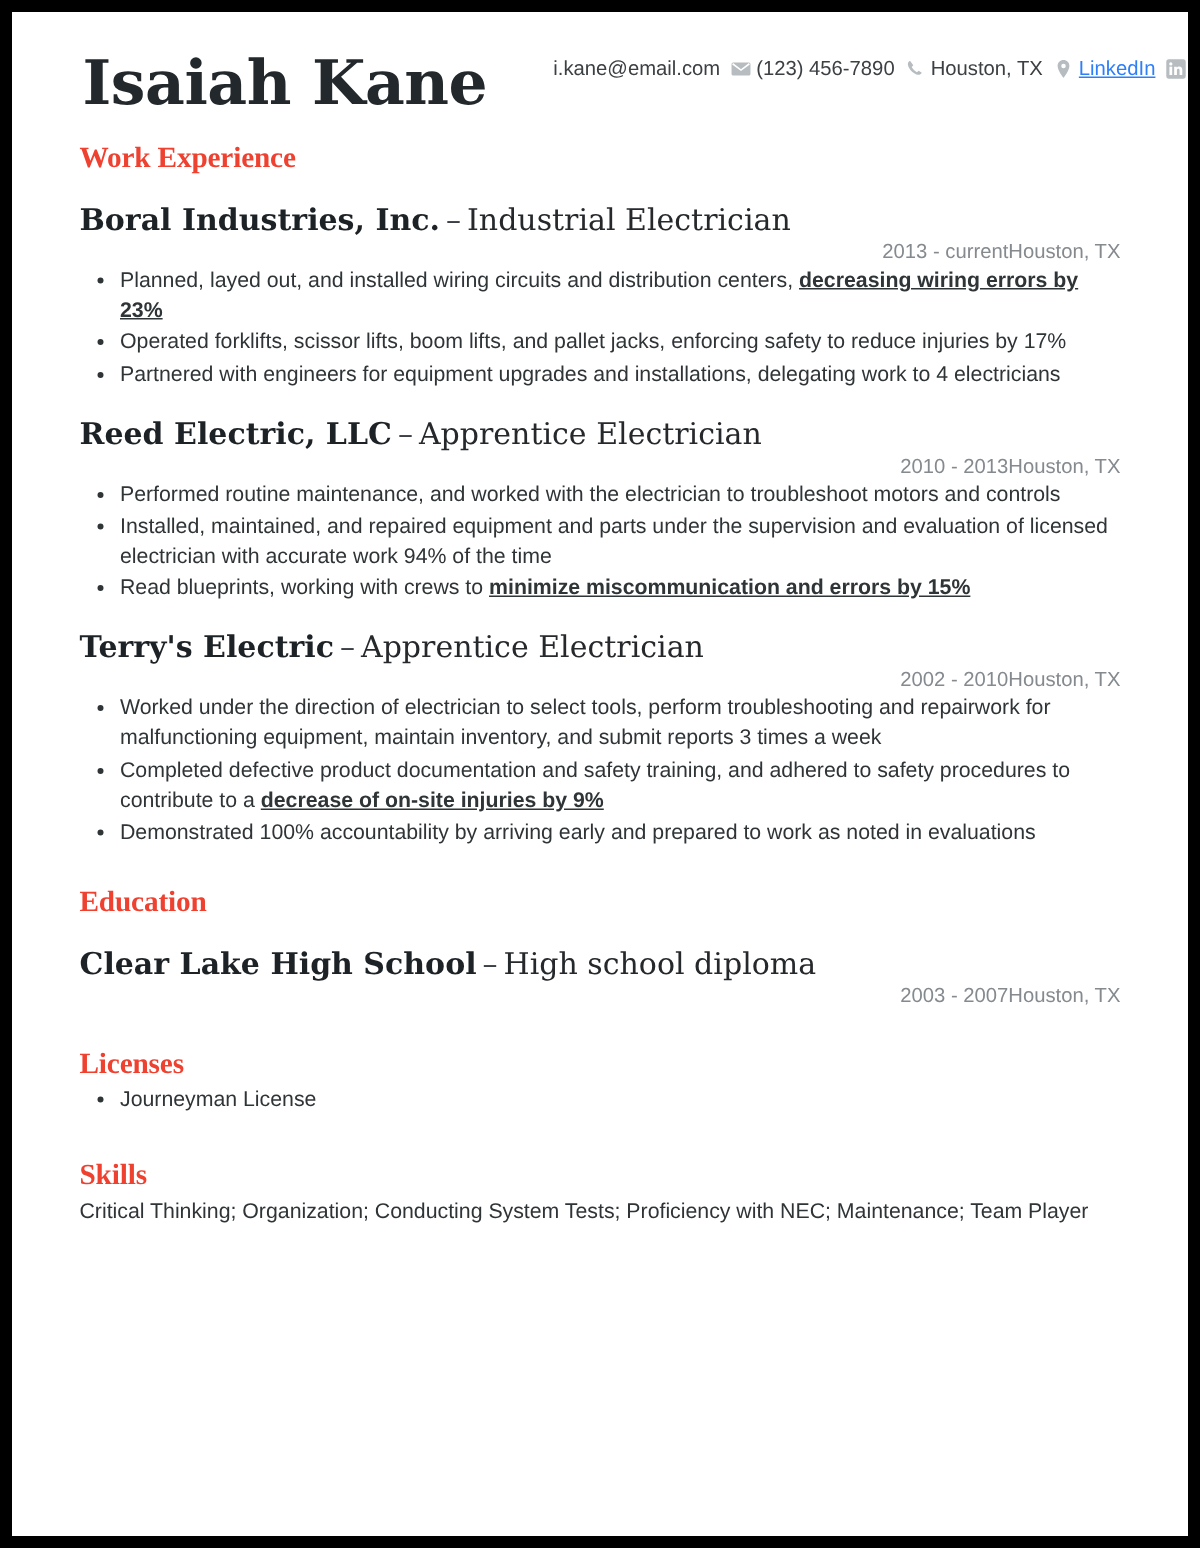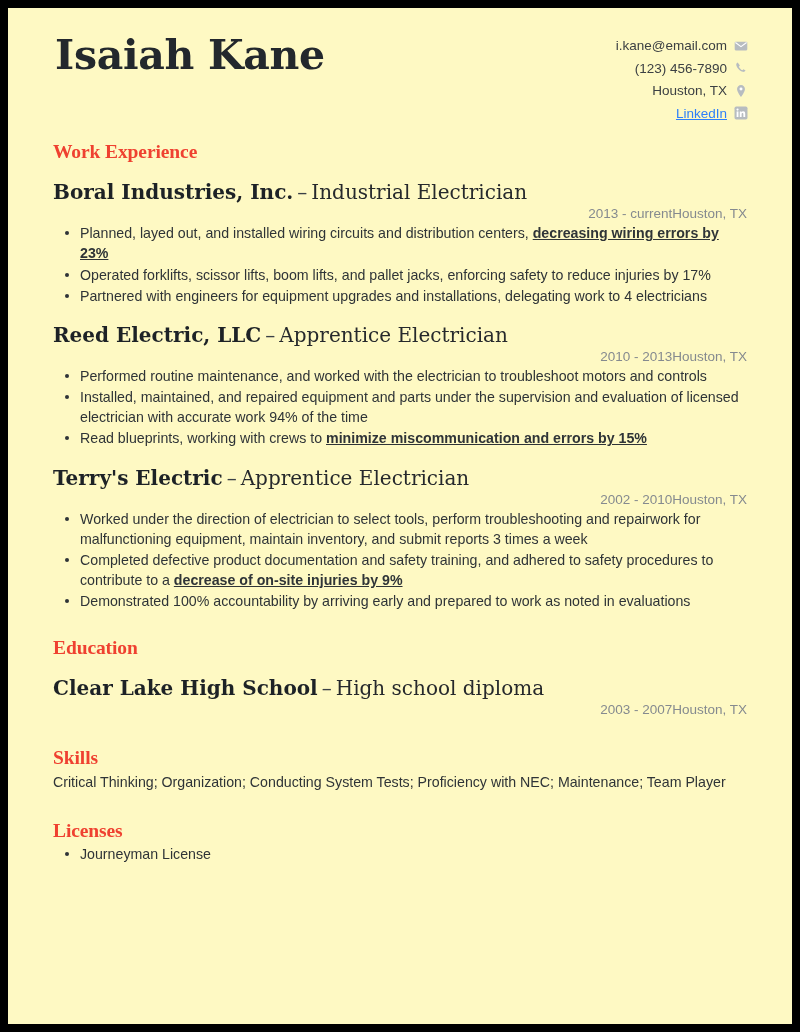--- a/index.html
+++ b/index.html
@@ -13,21 +13,21 @@
     overflow: hidden;
     font-family: "Liberation Sans", sans-serif;
   }
 
   .page {
     position: absolute;
     left: 8px;
     top: 8px;
     width: 784px;
     height: 1016px;
-    background: #fef9c3;
+    background: #ffffff;
     box-sizing: border-box;
     padding: 22px 44px 0 44px;
     overflow: hidden;
   }
 
   
   .header {
     display: flex;
     align-items: flex-start;
     justify-content: space-between;
@@ -39,21 +39,21 @@
     font-size: 41px;
     line-height: 1.05;
     color: #23282d;
     letter-spacing: -0.3px;
     margin: 4px 0 0 3px;
     white-space: nowrap;
   }
   .contact {
     margin-top: 6px;
     display: flex;
-    flex-direction: column;
+    flex-direction: row;
     align-items: flex-end;
     gap: 3px;
     margin-left: 44px;
   }
   .contact-row {
     display: flex;
     align-items: center;
     justify-content: flex-end;
     gap: 7px;
     font-size: 13.5px;
@@ -257,25 +257,25 @@
       <div class="entry-head">
         <span class="org">Clear Lake High School</span><span class="dash">–</span><span class="role">High school diploma</span>
       </div>
       <div class="meta">
         <span>2003 - 2007</span>
         <span>Houston, TX</span>
       </div>
     </div>
   </div>
 
-  <div class="section sp-skills">
-    <h2 class="section-title">Skills</h2>
-    <div class="plain-text">Critical Thinking; Organization; Conducting System Tests; Proficiency with NEC; Maintenance; Team Player</div>
-  </div>
-
   <div class="section sp-lic">
     <h2 class="section-title">Licenses</h2>
     <ul class="bullets">
       <li>Journeyman License</li>
     </ul>
   </div>
 
+  <div class="section sp-skills">
+    <h2 class="section-title">Skills</h2>
+    <div class="plain-text">Critical Thinking; Organization; Conducting System Tests; Proficiency with NEC; Maintenance; Team Player</div>
+  </div>
+
 </div>
 
 </body></html>

